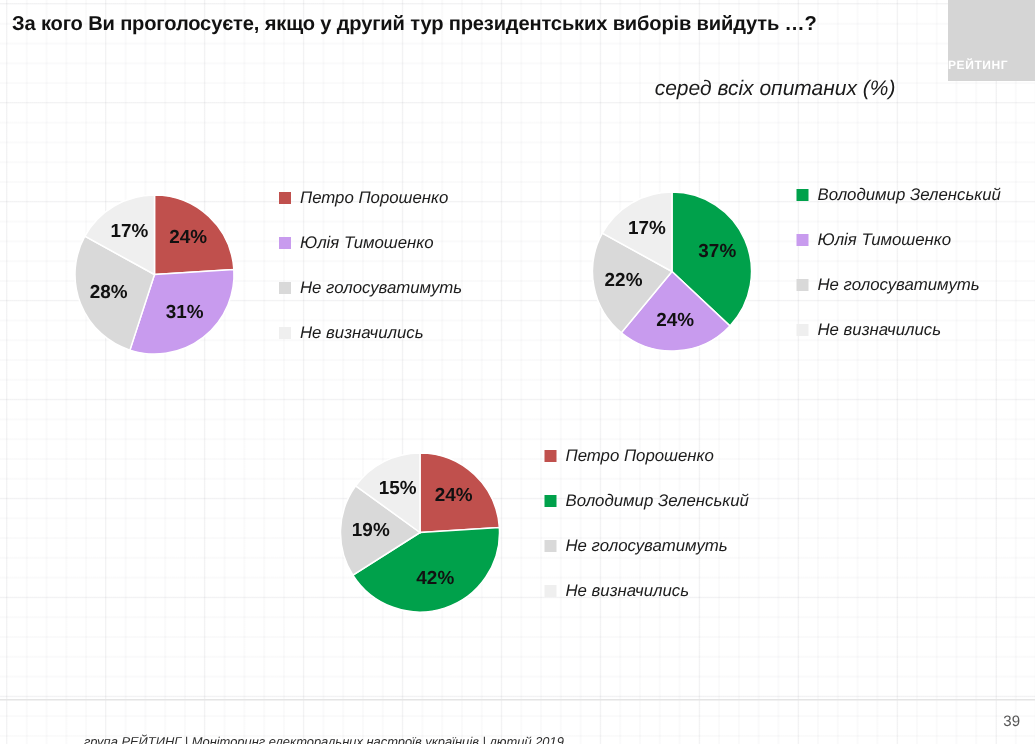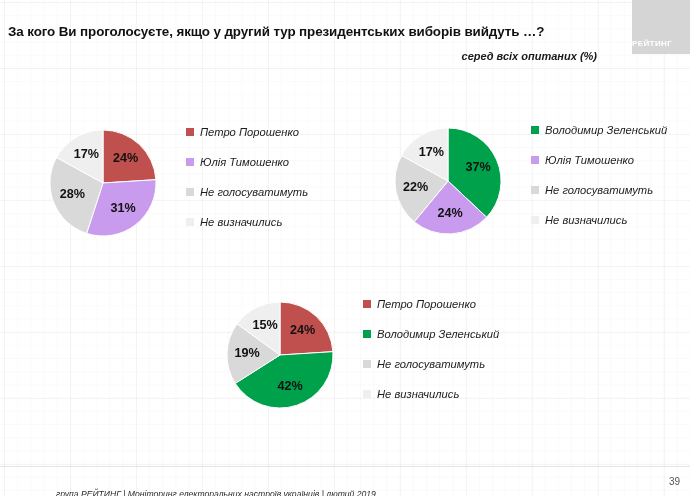--- a/index.html
+++ b/index.html
@@ -35,21 +35,20 @@
   #title {
     position: absolute;
     left: 8px;
     top: 8px;
     width: 620px;
     font-size: 13.4px;
     font-weight: bold;
     color: #111111;
     line-height: 1.25;
     letter-spacing: -0.1px;
-    margin-top: 16px;
   }
   #logo-box {
     position: absolute;
     right: 0px;
     top: 0px;
     width: 58px;
     height: 54px;
     background: #d5d5d5;
     display: flex;
     align-items: flex-end;
@@ -60,24 +59,24 @@
   #logo-text {
     font-size: 8px;
     font-weight: bold;
     color: #ffffff;
     letter-spacing: 0.4px;
   }
   #subtitle {
     position: absolute;
     right: 93px;
     top: 50px;
-    font-size: 11px;
+    font-size: 14px;
     font-style: italic;
     color: #1a1a1a;
-    font-weight: 700;
+    font-weight: 400;
   }
 
   
   .chart-block {
     position: absolute;
   }
   .pie-svg {
     display: block;
   }
   .slice-label {

